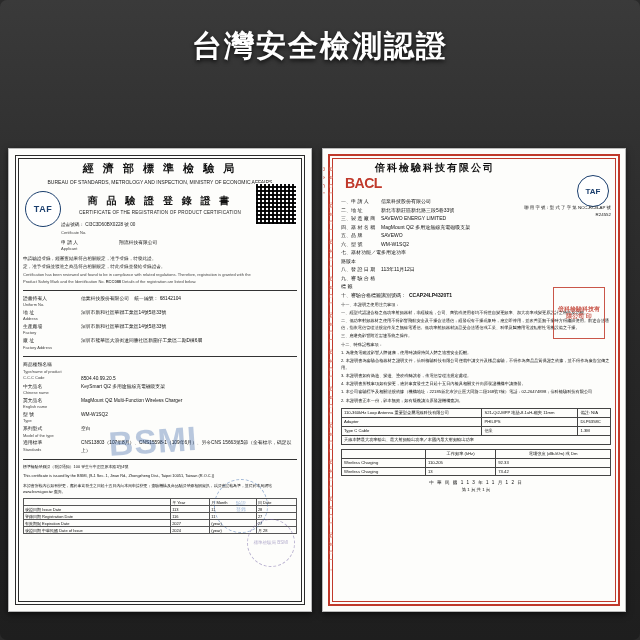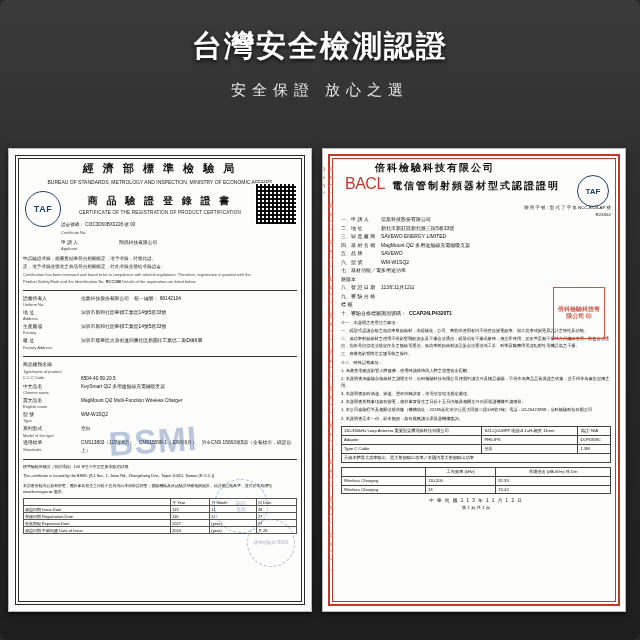--- a/index.html
+++ b/index.html
@@ -76,21 +76,21 @@
     transform:rotate(-4deg);
   }
   .bluecircle{
     position:absolute;left:205px;top:330px;width:52px;height:52px;border-radius:50%;
     border:1.5px dashed #2b5fa8;opacity:.45;color:#2b5fa8;font-size:5px;
     display:flex;align-items:center;justify-content:center;text-align:center;line-height:1.3;
   }
 
   
   .bacl{
-    position:absolute;left:4px;top:14px;font-size:16px;font-weight:normal;color:#c0392b;letter-spacing:-.5px;
+    position:absolute;left:4px;top:14px;font-size:14px;font-weight:bold;color:#c0392b;letter-spacing:-.5px;
   }
   .r-title{text-align:left;font-size:10px;font-weight:bold;color:#111;letter-spacing:2px;}
   .r-title2{text-align:center;font-size:10px;font-weight:bold;color:#111;letter-spacing:2px;margin-top:4px;}
   .taf2{
     position:absolute;right:2px;top:14px;width:30px;height:30px;border-radius:50%;
     border:1.4px solid #1b3f6e;display:flex;align-items:center;justify-content:center;
     color:#1b3f6e;font-size:8px;font-weight:bold;background:#fff;
   }
   .r-reg{position:absolute;right:0px;top:44px;font-size:4.4px;color:#111;text-align:right;line-height:1.5;}
   .rkv{display:flex;font-size:5px;color:#111;line-height:1.7;}
@@ -123,21 +123,20 @@
     display:flex;align-items:center;justify-content:center;text-align:center;line-height:1.3;
   }
 </style>
 </head>
 <body>
 
 <div class="page">
 
   <div class="hdr">
     <div class="t1">台灣安全檢測認證</div>
-    <div class="t2">安全保證  放心之選</div>
   </div>
 
   <div class="certs">
 
     <div class="cert left">
       <div class="frameL"></div>
       <div class="frameL2"></div>
 
       <div class="inner">
         <div class="l-title">經 濟 部 標 準 檢 驗 局</div>
@@ -328,21 +327,20 @@
       <div class="frameR"></div>
       <div class="frameR2"></div>
       <div class="sideWm">BACL・BACL・BACL・BACL・BACL・BACL・BACL・BACL・BACL・BACL・BACL・BACL</div>
 
       <div class="inner" style="left:18px;">
         <div class="bacl">BACL</div>
         <div class="taf2">TAF</div>
 
         <div style="padding:0 34px 0 34px;">
           <div class="r-title">倍科檢驗科技有限公司</div>
-          <div class="r-title2">電信管制射頻器材型式認證證明</div>
         </div>
 
         <div class="r-reg">
           <div>聯 用 字 號：型 式 了 字 第 NCC-RCB-AP 號</div>
           <div>R24552</div>
         </div>
 
         <div style="margin-top:22px;">
           <div class="rkv">
             <div class="k">一、申 請 人</div>

